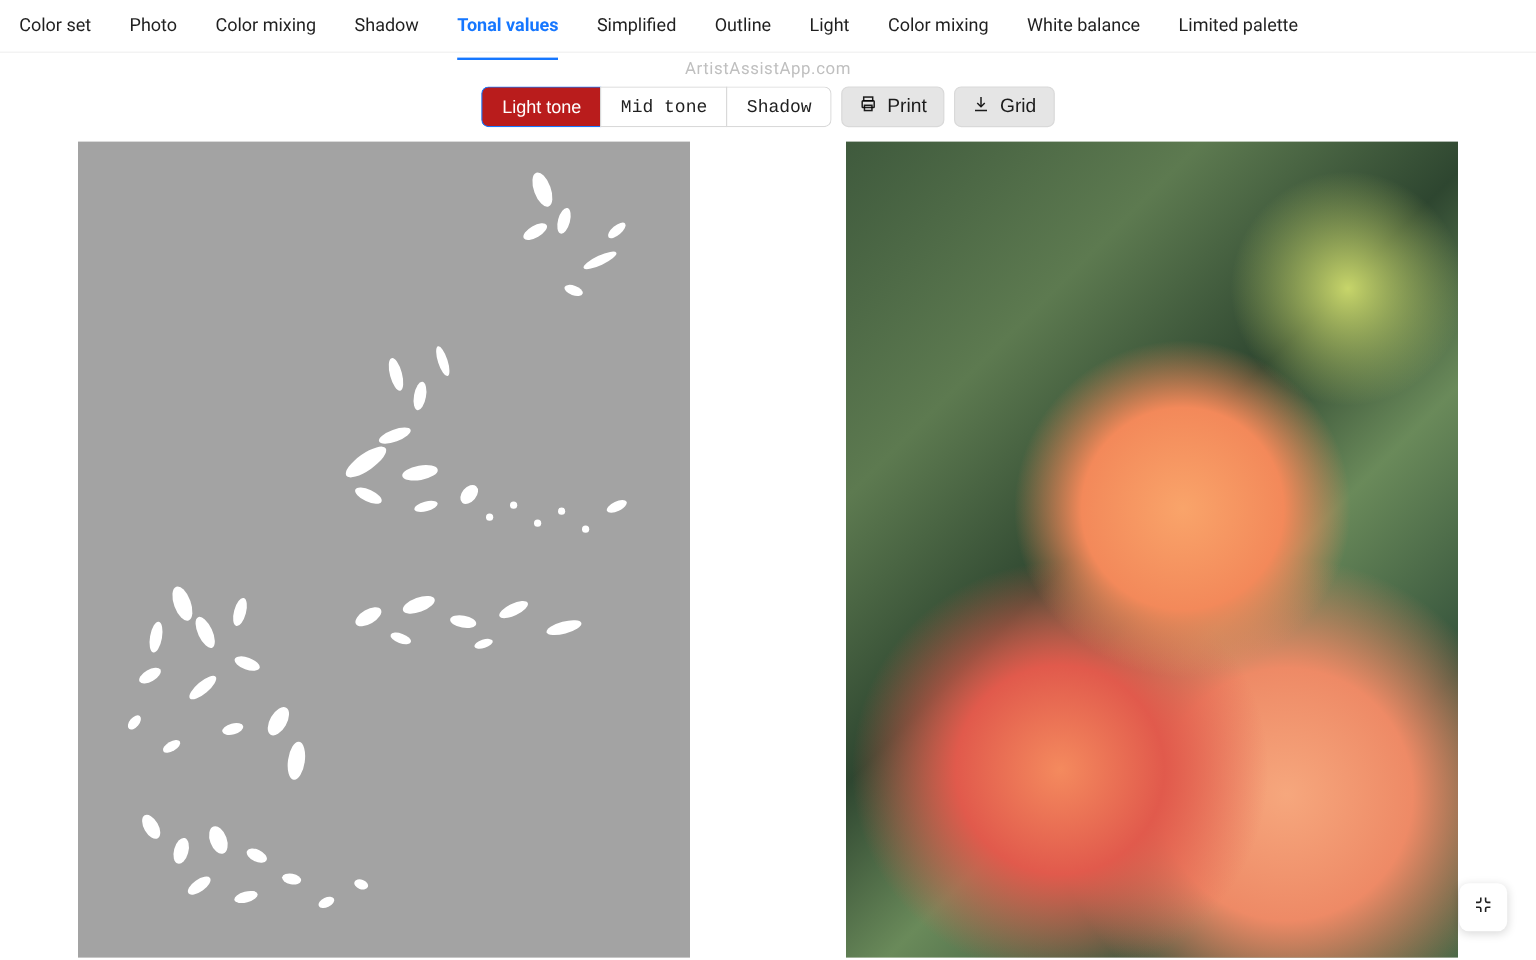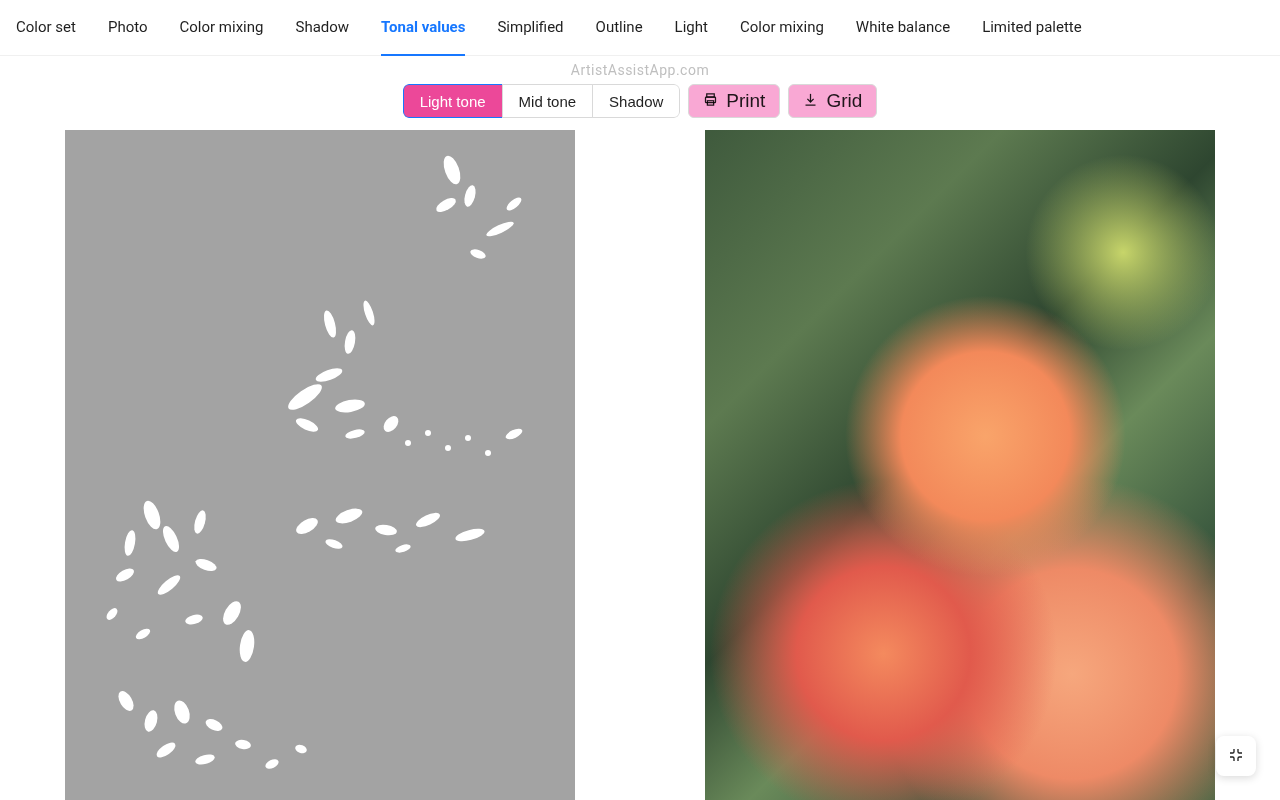--- a/index.html
+++ b/index.html
@@ -9,21 +9,21 @@
     color: rgba(0,0,0,0.88);
     background: #fff;
     width: 1280px;
     height: 800px;
     overflow: hidden;
     position: relative;
   }
   .tabs {
     display: flex;
     align-items: center;
-    height: 56px;
+    height: 44px;
     border-bottom: 1px solid #f0f0f0;
     padding: 0 16px;
     gap: 32px;
   }
   .tab {
     height: 56px;
     display: flex;
     align-items: center;
     font-size: 15px;
     color: rgba(0,0,0,0.88);
@@ -58,33 +58,33 @@
     height: 34px;
     padding: 0 16px;
     font-size: 15px;
     background: #fff;
     border: 1px solid #d9d9d9;
     cursor: pointer;
     display: flex;
     align-items: center;
     color: rgba(0,0,0,0.88);
   }
-  .seg-btn:not(:first-child) { margin-left: -1px; }
+  .seg-btn:not(:first-child) { margin-left: -1px; font-family: Liberation Mono, monospace; }
   .seg-btn:first-child { border-top-left-radius: 6px; border-bottom-left-radius: 6px; }
   .seg-btn:last-child  { border-top-right-radius: 6px; border-bottom-right-radius: 6px; }
   .seg-btn.active {
-    background: #ec4899;
+    background: #b91c1c;
     border-color: #1677ff;
     color: #fff;
   }
   .btn {
     height: 34px;
     padding: 0 14px;
-    font-size: 19px;
-    background: #f9a8d4;
+    font-size: 16px;
+    background: #e5e5e5;
     border: 1px solid #d9d9d9;
     border-radius: 6px;
     cursor: pointer;
     display: inline-flex;
     align-items: center;
     gap: 8px;
     color: rgba(0,0,0,0.88);
   }
   .btn svg { width: 15px; height: 15px; }
   .panels {

